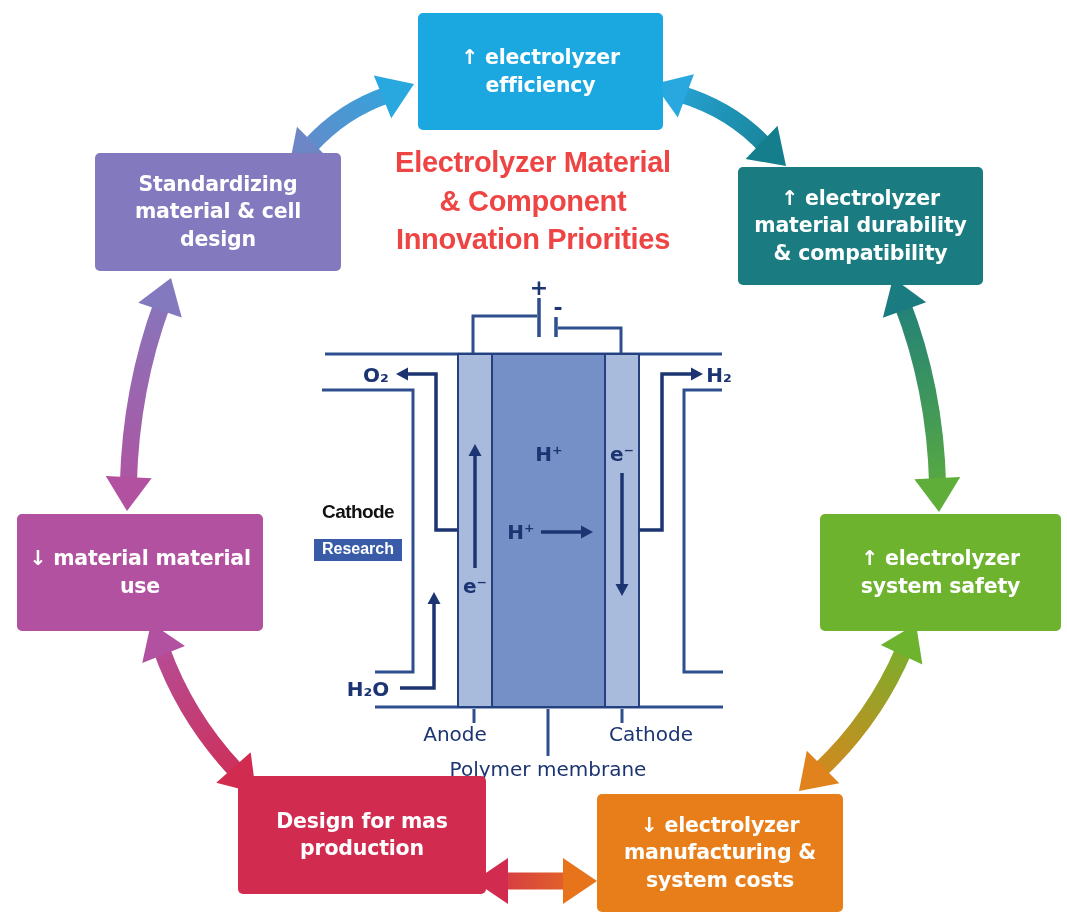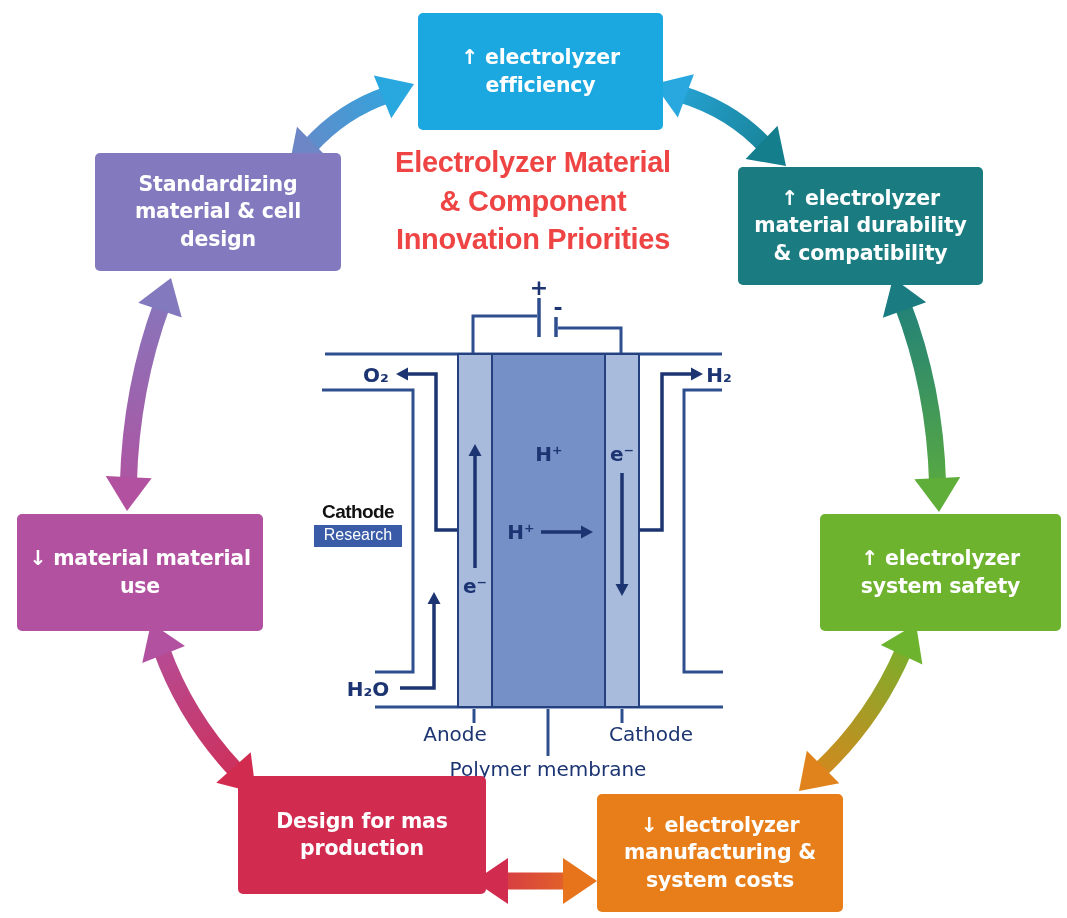--- a/index.html
+++ b/index.html
@@ -20,21 +20,21 @@
   .n-mass{left:238px;top:776px;width:236px;height:106px;}
   .n-critical{left:17px;top:514px;width:234px;height:105px;}
   .n-standardizing{left:95px;top:153px;width:234px;height:106px;}
 
   .title{position:absolute;left:350px;top:143px;width:366px;text-align:center;
          color:#ef4444;font-size:29px;font-weight:700;line-height:1.33;
          letter-spacing:-0.3px;white-space:pre-line;}
 
   .logo{position:absolute;left:314px;top:502px;width:88px;text-align:center;}
   .logo-name{color:#111111;font-weight:700;font-size:19px;letter-spacing:-0.6px;line-height:1.1;}
-  .logo-sub{color:#ffffff;font-size:16px;font-weight:400;margin-top:2px;padding:1px 2px 3px;}
+  .logo-sub{color:#ffffff;font-size:16px;font-weight:700;margin-top:16px;padding:1px 2px 3px;}
 
   
   .pipe{stroke:#2E4E8E;stroke-width:3;fill:none;}
   .plate{stroke:#2E4E8E;fill:none;}
   .flow{stroke:#1C3572;stroke-width:3.5;fill:none;}
   .flowfill{fill:#1C3572;stroke:none;}
   .layer{stroke:#24407E;stroke-width:2;}
   .dlabel{fill:#1C3572;font-size:20px;font-weight:600;text-anchor:middle;
           font-family:"DejaVu Sans",sans-serif;}
   .dlabel2{fill:#1C3572;font-size:20px;font-weight:500;text-anchor:middle;

